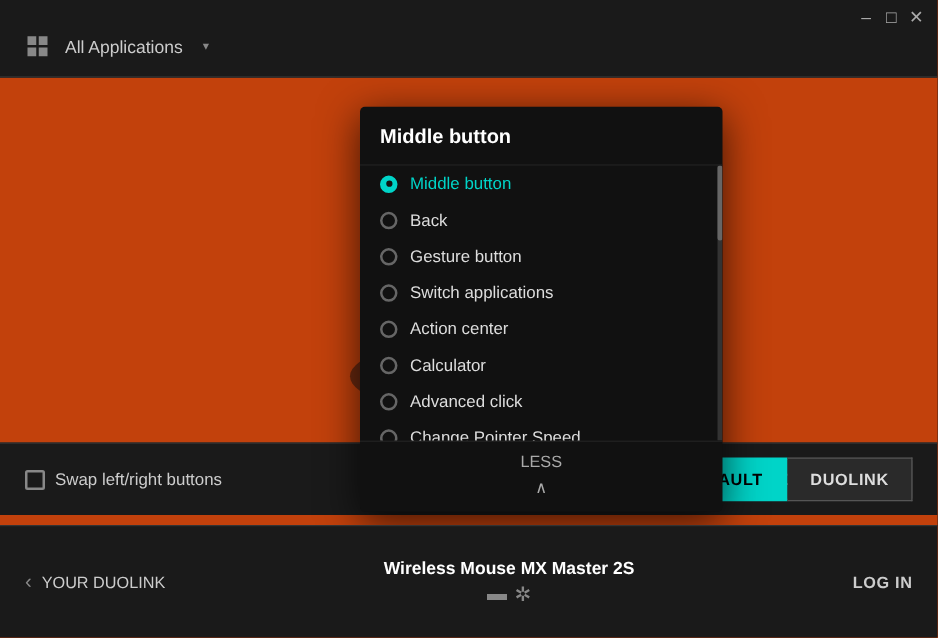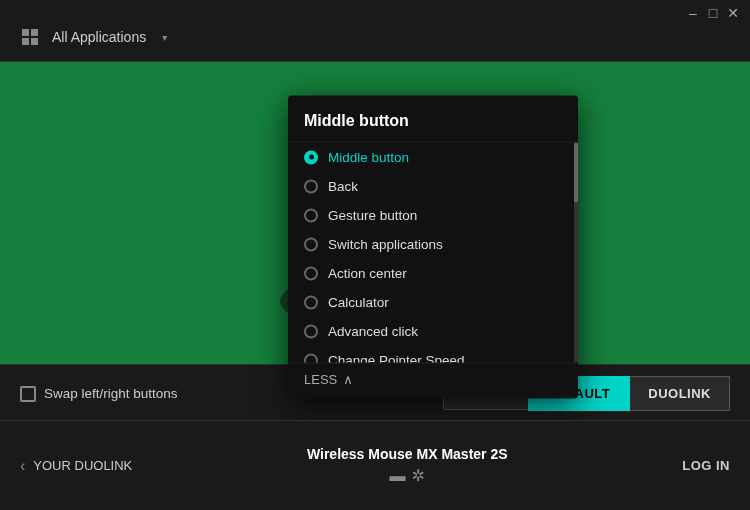--- a/index.html
+++ b/index.html
@@ -83,21 +83,21 @@
       color: #ccc;
       font-size: 14px;
       cursor: pointer;
     }
     .app-selector .chevron { font-size: 10px; color: #888; }
 
     
     .main {
       position: absolute;
       top: 62px; left: 0; right: 0; bottom: 90px;
-      background: #15803d;
+      background: #c2410c;
       display: flex;
       align-items: center;
       justify-content: center;
       overflow: hidden;
     }
 
     
     .mouse-area {
       width: 100%;
       height: 100%;
@@ -188,26 +188,27 @@
     }
     .dropdown-less {
       padding: 8px 16px 12px 16px;
       font-size: 13px;
       color: #aaa;
       cursor: pointer;
       display: flex;
       align-items: center;
       gap: 6px;
       border-top: 1px solid #222;
+      flex-direction: column;
     }
 
     
     .toolbar {
       position: absolute;
-      bottom: 88px; left: 0; right: 0;
+      bottom: 98px; left: 0; right: 0;
       height: 58px;
       background: #1a1a1a;
       display: flex;
       align-items: center;
       padding: 0 20px;
       gap: 12px;
       border-top: 1px solid #333;
     }
     .checkbox-area {
       display: flex;

